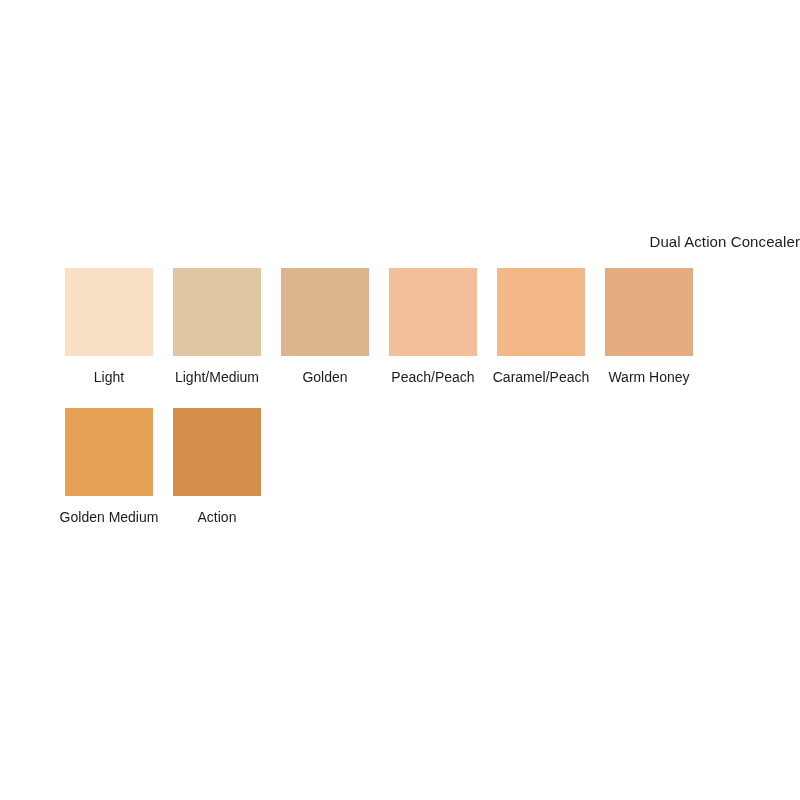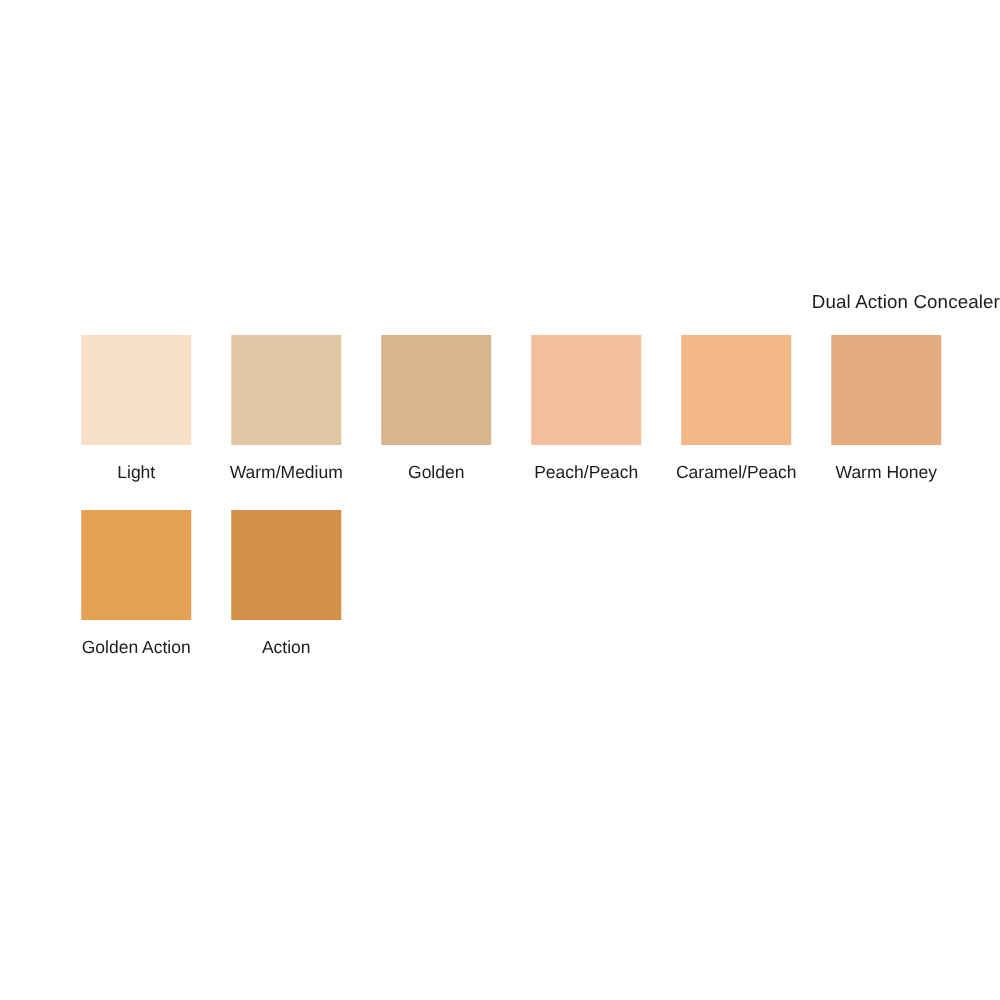--- a/index.html
+++ b/index.html
@@ -49,21 +49,21 @@
     top: 268px;
   }
 
   #swatch-row-2 {
     left: 65px;
     top: 408px;
   }
 
   .swatch-cell {
     width: 88px;
-    margin-right: 32px;
+    margin-right: 20px;
     display: flex;
     flex-direction: column;
     align-items: center;
   }
 
   .swatch-cell:last-child {
     margin-right: 0;
   }
 
   .swatch-chip {
@@ -91,21 +91,21 @@
 
   <div class="swatch-row" id="swatch-row-1">
 
     <div class="swatch-cell">
       <span class="swatch-chip" style="background-color: rgb(248, 224, 198);"></span>
       <span class="swatch-label">Light</span>
     </div>
 
     <div class="swatch-cell">
       <span class="swatch-chip" style="background-color: rgb(223, 199, 164);"></span>
-      <span class="swatch-label">Warm/Medium</span>
+      <span class="swatch-label">Light/Medium</span>
     </div>
 
     <div class="swatch-cell">
       <span class="swatch-chip" style="background-color: rgb(217, 180, 140);"></span>
       <span class="swatch-label">Golden</span>
     </div>
 
     <div class="swatch-cell">
       <span class="swatch-chip" style="background-color: rgb(245, 190, 155);"></span>
       <span class="swatch-label">Peach/Peach</span>
@@ -120,21 +120,21 @@
       <span class="swatch-chip" style="background-color: rgb(229, 172, 128);"></span>
       <span class="swatch-label">Warm Honey</span>
     </div>
 
   </div>
 
   <div class="swatch-row" id="swatch-row-2">
 
     <div class="swatch-cell">
       <span class="swatch-chip" style="background-color: rgb(229, 161, 83);"></span>
-      <span class="swatch-label">Golden Action</span>
+      <span class="swatch-label">Golden Medium</span>
     </div>
 
     <div class="swatch-cell">
       <span class="swatch-chip" style="background-color: rgb(212, 144, 74);"></span>
       <span class="swatch-label">Action</span>
     </div>
 
   </div>
 
 </div>

